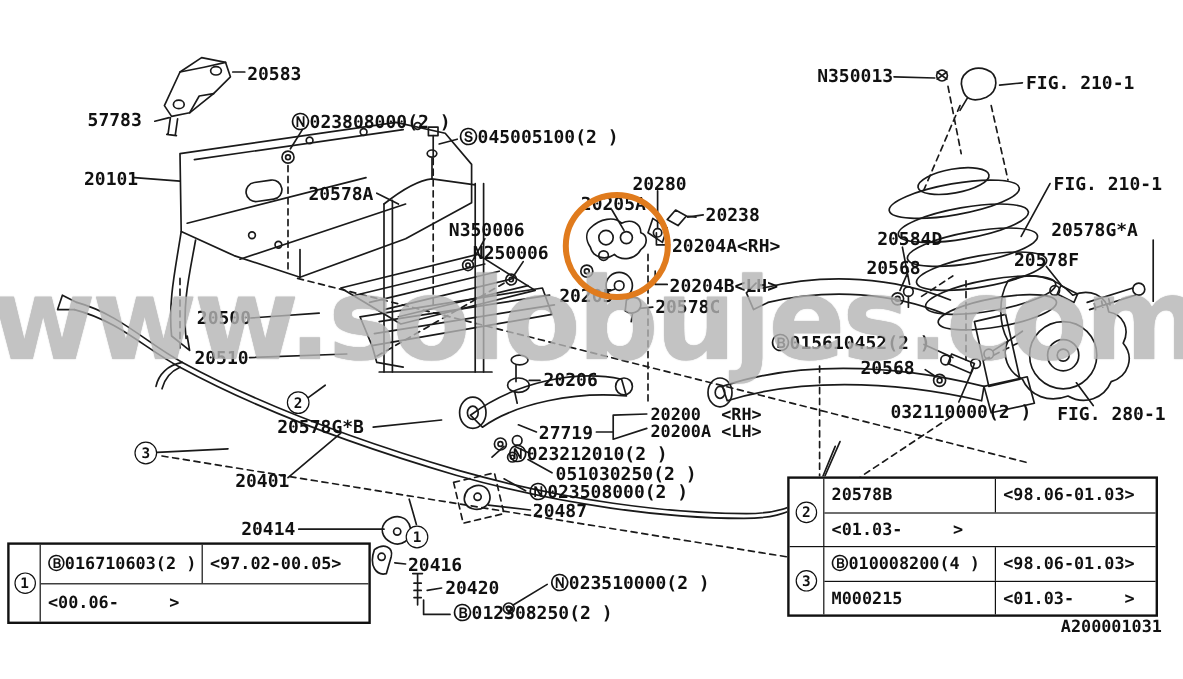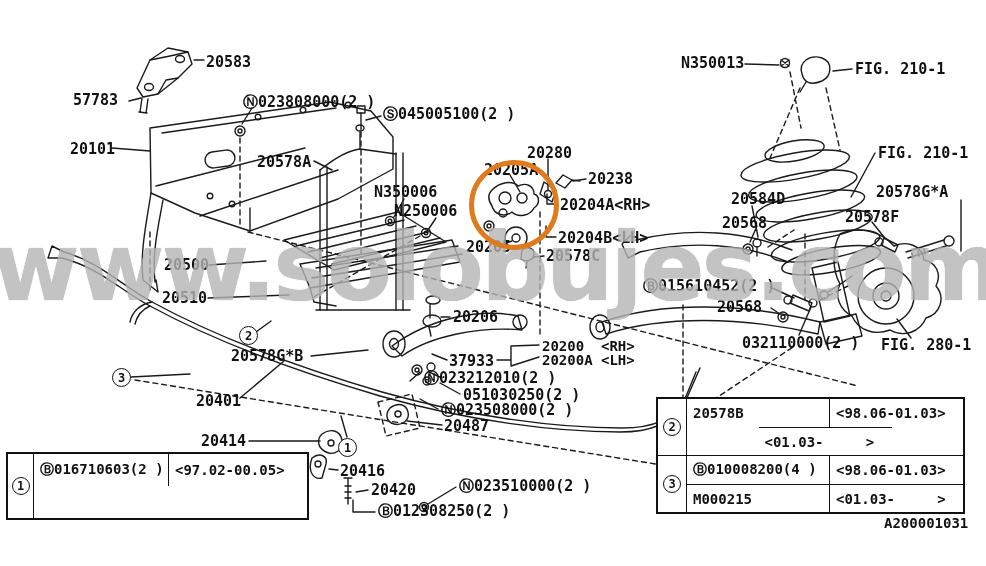--- a/index.html
+++ b/index.html
@@ -12,21 +12,21 @@
   #watermark{position:absolute;left:-8px;top:220px;z-index:3;width:1010px;
        font-family:"DejaVu Sans",sans-serif;font-weight:bold;font-size:95px;line-height:1;
        letter-spacing:-3px;color:#b5b5b5;opacity:0.80;text-shadow:0 0 1px #979797;}
   #hl-circle{position:absolute;left:469px;top:160px;width:90px;height:90px;z-index:4;
        border:5px solid #e07b1d;border-radius:50%;box-sizing:border-box;background:transparent;}
   .marker{position:absolute;z-index:4;width:19px;height:19px;border:1.6px solid #111;
        border-radius:50%;box-sizing:border-box;background:#fff;color:#111;
        font-size:12px;font-weight:bold;display:flex;align-items:center;justify-content:center;}
   .tbl{position:absolute;z-index:4;background:#fff;border:2px solid #111;display:flex;box-sizing:border-box;}
   .tgroup{display:flex;align-items:center;justify-content:center;border-right:1.6px solid #111;box-sizing:border-box;}
-  .tcol{display:flex;flex-direction:column;align-items:center;}
+  .tcol{display:flex;flex-direction:column;}
   .trow{display:flex;box-sizing:border-box;}
   .trow + .trow{border-top:1.6px solid #111;}
   .tsec + .tsec{border-top:1.8px solid #111;}
   .tc{display:flex;align-items:center;padding-left:6px;box-sizing:border-box;
       font-size:14px;font-weight:bold;color:#111;white-space:pre;}
   .tc-part{border-right:1.6px solid #111;}
   .circ{width:18px;height:18px;border:1.5px solid #111;border-radius:50%;box-sizing:border-box;
       display:flex;align-items:center;justify-content:center;font-size:12px;font-weight:bold;color:#111;}
   #code-label{position:absolute;z-index:4;font-size:14px;font-weight:bold;color:#111;white-space:pre;}
   svg *{vector-effect:non-scaling-stroke;}
@@ -202,21 +202,21 @@
   <div class="lbl" style="left:845px;top:210px">20578F</div>
   <div class="lbl" style="left:643px;top:279px">Ⓑ015610452(2 )</div>
   <div class="lbl" style="left:717px;top:300px">20568</div>
   <div class="lbl" style="left:742px;top:336px">032110000(2 )</div>
   <div class="lbl" style="left:881px;top:338px">FIG. 280-1</div>
   <div class="lbl" style="left:164px;top:258px">20500</div>
   <div class="lbl" style="left:162px;top:291px">20510</div>
   <div class="lbl" style="left:453px;top:310px">20206</div>
   <div class="lbl" style="left:231px;top:349px">20578G*B</div>
   <div class="lbl" style="left:196px;top:394px">20401</div>
-  <div class="lbl" style="left:449px;top:354px">37933</div>
+  <div class="lbl" style="left:449px;top:354px">27719</div>
   <div class="lbl sm" style="left:542px;top:339px">20200  &lt;RH&gt;</div>
   <div class="lbl sm" style="left:542px;top:353px">20200A &lt;LH&gt;</div>
   <div class="lbl" style="left:424px;top:371px">Ⓝ023212010(2 )</div>
   <div class="lbl" style="left:463px;top:388px">051030250(2 )</div>
   <div class="lbl" style="left:441px;top:403px">Ⓝ023508000(2 )</div>
   <div class="lbl" style="left:444px;top:419px">20487</div>
   <div class="lbl" style="left:201px;top:434px">20414</div>
   <div class="lbl" style="left:340px;top:464px">20416</div>
   <div class="lbl" style="left:371px;top:483px">20420</div>
   <div class="lbl" style="left:459px;top:479px">Ⓝ023510000(2 )</div>
@@ -232,20 +232,21 @@
   <div class="tbl" style="left:6px;top:452px;height:68px">
     <div class="tgroup" style="width:26px">
       <span class="circ">1</span>
     </div>
     <div class="tcol">
       <div class="trow" style="height:32px">
         <div class="tc tc-part" style="width:135px">Ⓑ016710603(2 )</div>
         <div class="tc tc-range" style="width:138px">&lt;97.02-00.05&gt;</div>
       </div>
       <div class="trow" style="height:32px">
+        <div class="tc tc-range" style="width:138px">&lt;00.06-     &gt;</div>
       </div>
     </div>
   </div>
 
   <div class="tbl" style="left:656px;top:397px;flex-direction:column">
     <div class="tsec" style="display:flex">
       <div class="tgroup" style="width:29px">
         <span class="circ">2</span>
       </div>
       <div class="tcol">

